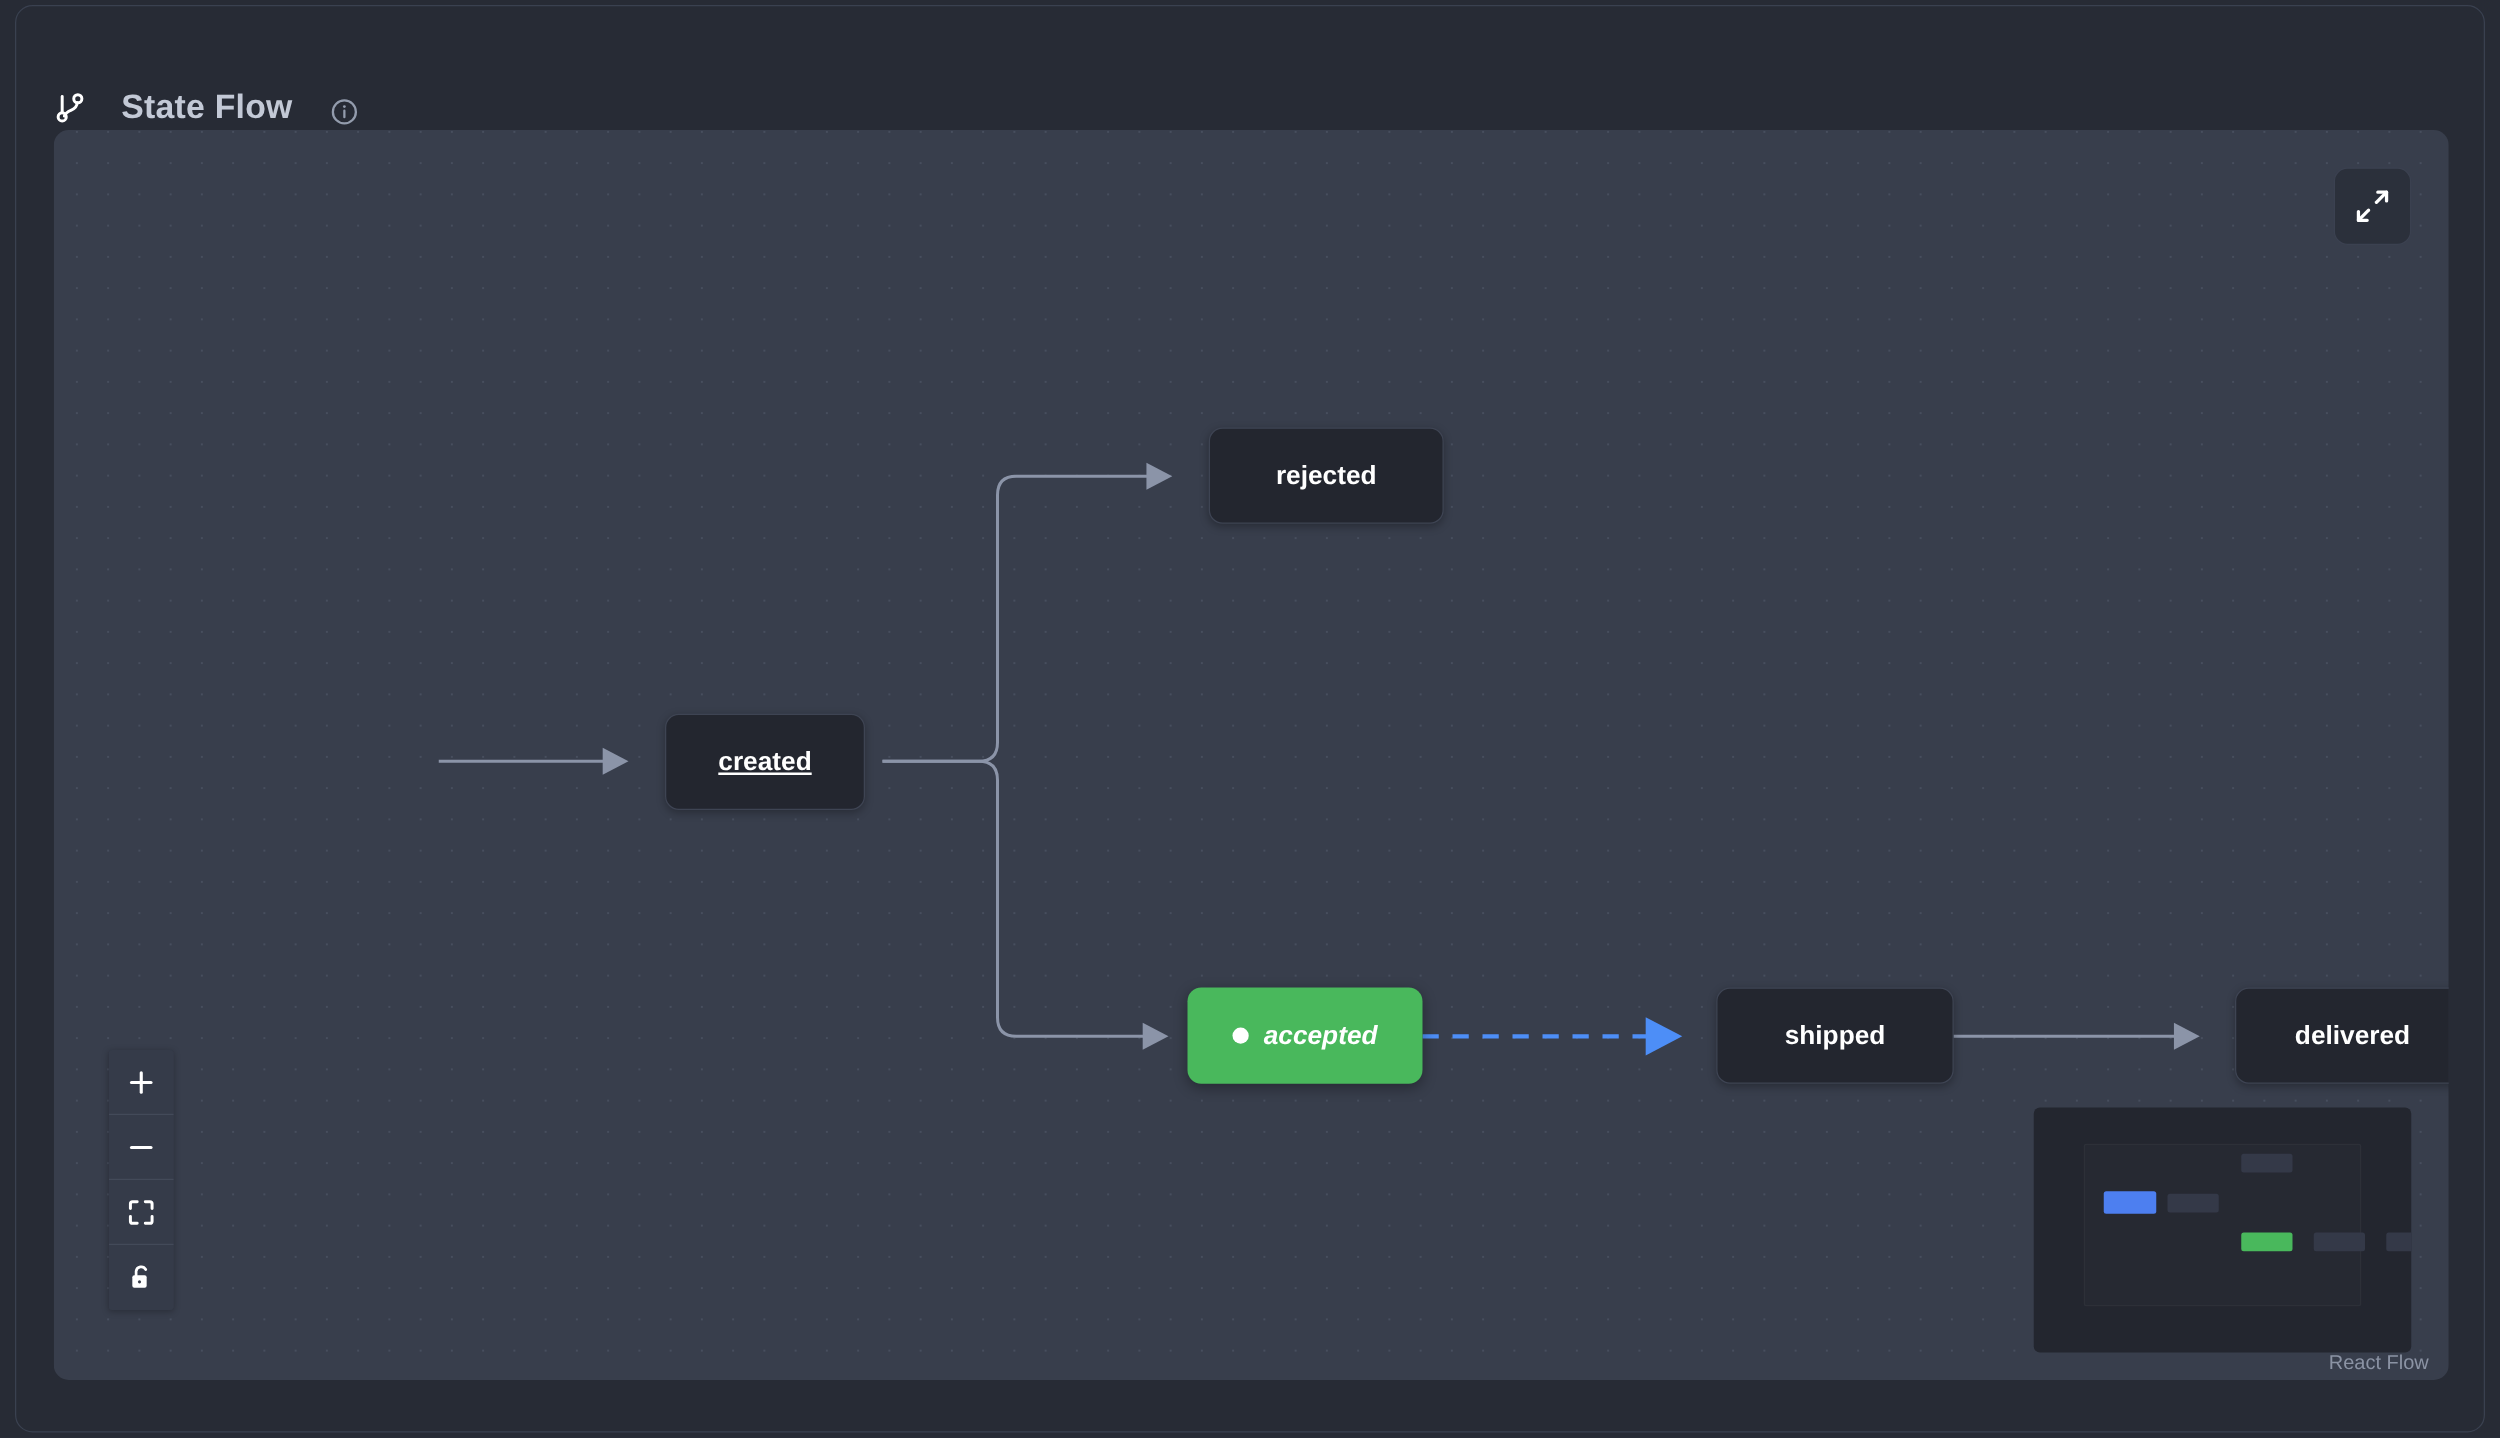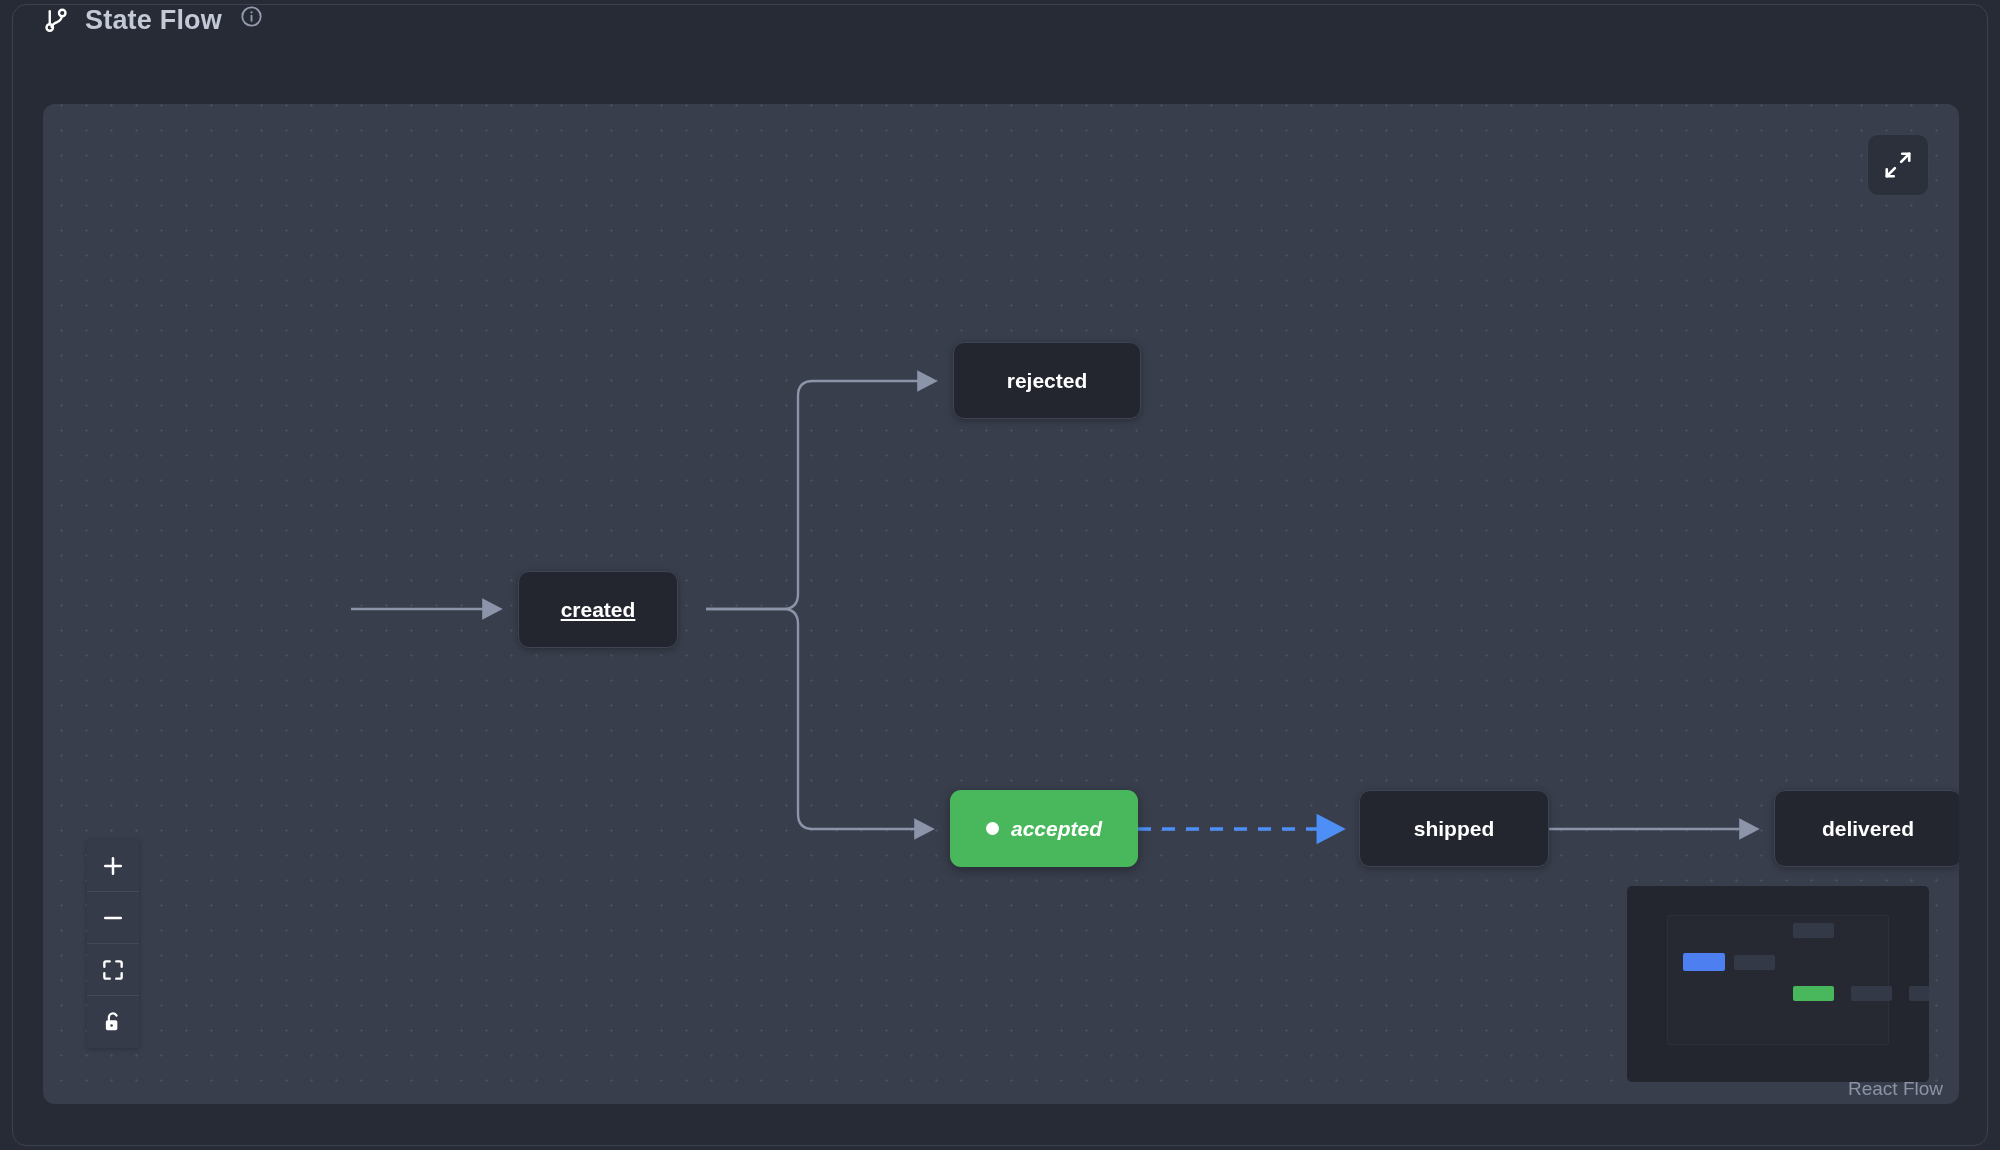--- a/index.html
+++ b/index.html
@@ -31,22 +31,22 @@
   }
 
   
   .card-header {
     position: absolute;
     left: 0;
     top: 0;
     height: 96px;
     width: 100%;
     display: flex;
-    align-items: flex-start;
-    gap: 14px;
+    align-items: flex-end;
+    gap: 26px;
     padding-left: 28px;
   }
   .branch-icon { width: 30px; height: 30px; display: block; flex: 0 0 auto; }
   .header-title {
     font-size: 27px;
     font-weight: bold;
     color: #c3c9d6;
     letter-spacing: .2px;
     white-space: nowrap;
   }
@@ -79,20 +79,21 @@
     border-radius: 11px;
     font-size: 21px;
     font-weight: bold;
     color: #ffffff;
     white-space: nowrap;
     box-shadow: 0 2px 7px rgba(0,0,0,.28);
   }
   .node.dark {
     background: #23262f;
     border: 1px solid #3e4453;
+    margin-left: 14px;
   }
   .node.initial {
     background: #5b56ea;
     border: 2px solid #9d9bf2;
     box-shadow: 0 3px 12px rgba(0,0,0,.36);
   }
   .node.accepted {
     background: #49b85c;
     border: none;
     box-shadow: 0 3px 11px rgba(0,0,0,.33);
@@ -168,21 +169,21 @@
   }
   .mm-node { position: absolute; border-radius: 2px; }
   .mm-node.dark { background: #343948; }
   .mm-node.blue { background: #4d7ff0; }
   .mm-node.green { background: #49b85c; }
 
   .attribution {
     position: absolute;
     right: 16px;
     bottom: 4px;
-    font-size: 19px;
+    font-size: 16px;
     color: #8b93a4;
     white-space: nowrap;
   }
 </style>
 </head>
 <body>
 
 <div class="page">
   <div class="card">
 

